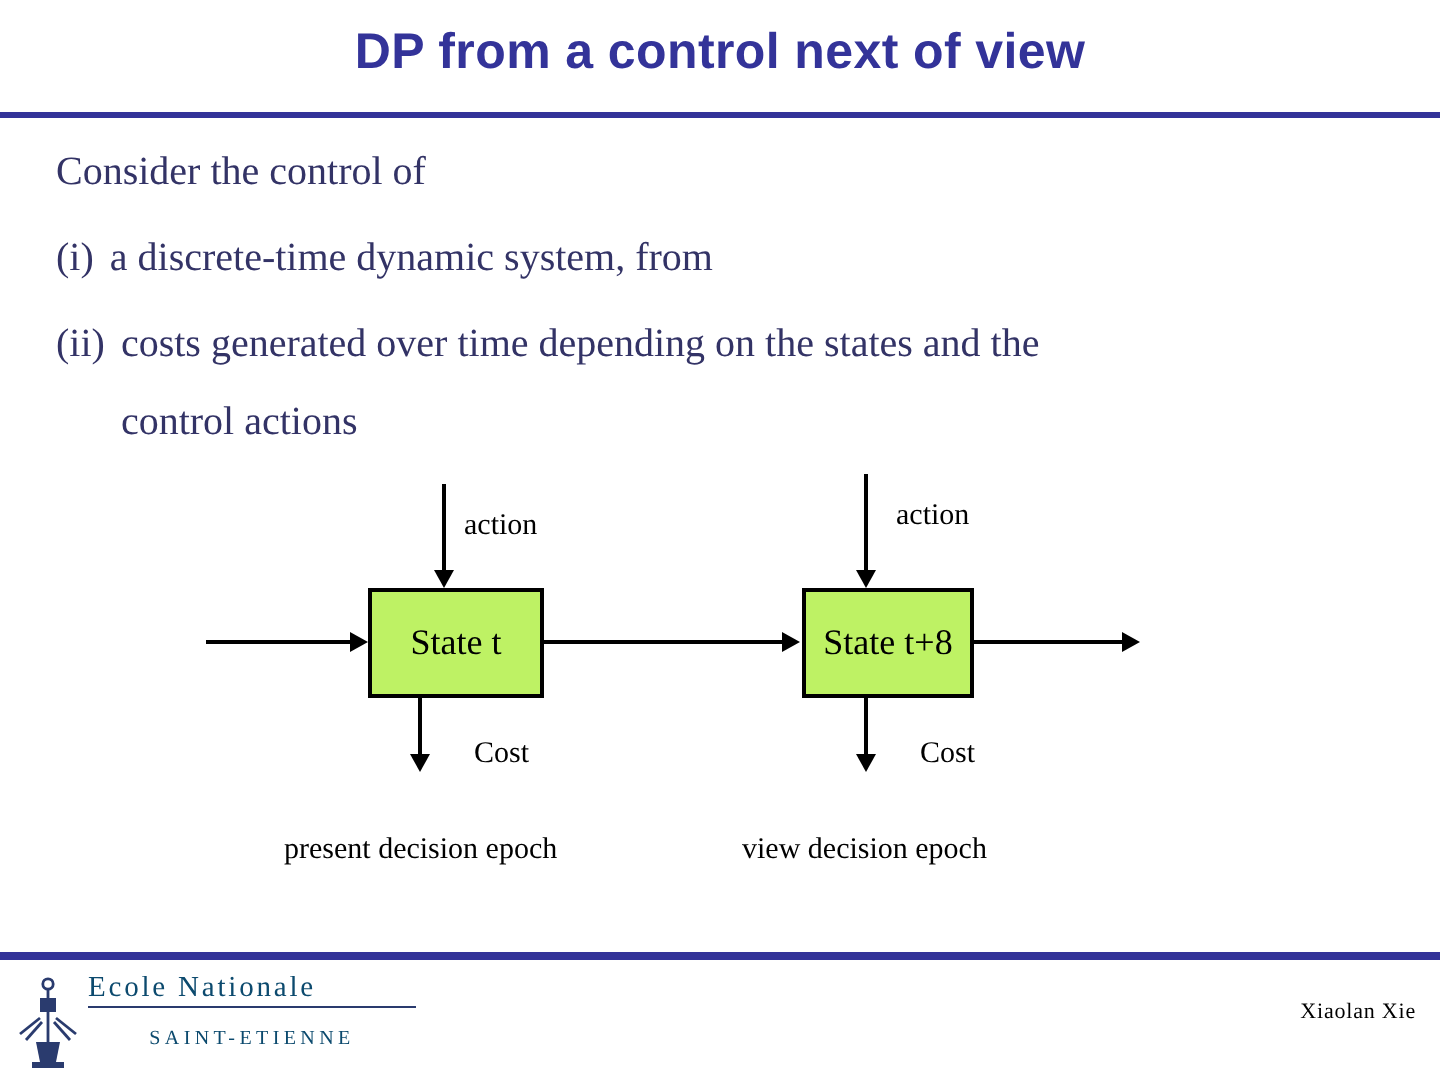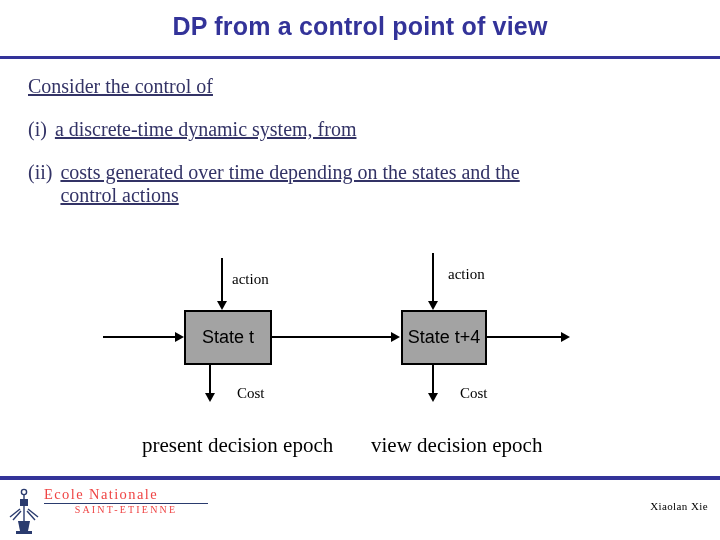--- a/index.html
+++ b/index.html
@@ -56,59 +56,58 @@
     display: block;
   }
   .para-marker {
     flex: 0 0 auto;
     white-space: nowrap;
     margin-right: 8px;
   }
   .para-text {
     flex: 1 1 auto;
     text-align: justify;
-    text-decoration: underline;
   }
   .para-text.nojust {
     text-align: left;
   }
   .para-cont {
-    margin-top: 2px;
+    margin-top: 18px;
     display: block;
   }
 
   
   .diagram {
     position: absolute;
     left: 0;
-    top: 248px;
+    top: 232px;
     width: 720px;
     height: 215px;
   }
   .dg-box {
     position: absolute;
-    background: #a3a3a3;
+    background: #bef264;
     border: 2px solid #000000;
     box-sizing: border-box;
     display: flex;
     align-items: center;
     justify-content: center;
-    font-family: Liberation Sans, sans-serif;
+    font-family: Liberation Serif, serif;
     font-size: 18px;
     color: #000000;
   }
   .dg-label {
     position: absolute;
     font-family: "Liberation Serif", serif;
     font-size: 15px;
     color: #000000;
     white-space: nowrap;
   }
   .dg-label.epoch {
-    font-size: 21px;
+    font-size: 15px;
   }
   .dg-line-h {
     position: absolute;
     height: 2px;
     background: #000000;
   }
   .dg-line-v {
     position: absolute;
     width: 2px;
     background: #000000;
@@ -150,21 +149,21 @@
   }
   .logo-mark {
     flex: 0 0 auto;
     width: 32px;
     height: 48px;
     position: relative;
   }
   .logo-text {
     flex: 1 1 auto;
     padding-left: 4px;
-    color: #ef4444;
+    color: #0c4a6e;
   }
   .logo-l1 {
     font-family: "Liberation Serif", serif;
     font-size: 14.5px;
     letter-spacing: 1.4px;
     line-height: 1.05;
     white-space: nowrap;
   }
   .logo-l2 {
     font-family: "Liberation Sans", sans-serif;
@@ -174,39 +173,39 @@
     line-height: 1.1;
     white-space: nowrap;
   }
   .logo-l3 {
     font-family: "Liberation Serif", serif;
     font-size: 10px;
     letter-spacing: 2.2px;
     line-height: 1.2;
     border-top: 1px solid #2a3b6e;
     margin-top: 1px;
-    padding-top: 0;
+    padding-top: 10px;
     text-align: center;
     white-space: nowrap;
   }
   .author {
     position: absolute;
     right: 12px;
     top: 500px;
     font-family: "Liberation Serif", serif;
     font-size: 11px;
     color: #000000;
     letter-spacing: 0.4px;
     text-align: right;
   }
 </style>
 </head>
 <body>
 
-<div class="slide-title">DP from a control point of view</div>
+<div class="slide-title">DP from a control next of view</div>
 <div class="title-rule"></div>
 
 <div class="body-block">
 
   <div class="para single">
     <span class="para-text nojust">Consider the control of</span>
   </div>
 
   <div class="para">
     <span class="para-marker">(i)</span>
@@ -237,21 +236,21 @@
   </div>
 
   <div class="dg-line-h" style="left:272px; top:88px; width:120px;"></div>
   <div class="arrow-right" style="left:391px; top:84px;"></div>
 
   <div class="dg-line-v" style="left:432px; top:5px; height:49px;"></div>
   <div class="arrow-down" style="left:428px; top:53px;"></div>
   <div class="dg-label" style="left:448px; top:18px;">action</div>
 
   <div class="dg-box" style="left:401px; top:62px; width:86px; height:55px;">
-    <span>State t+4</span>
+    <span>State t+8</span>
   </div>
 
   <div class="dg-line-h" style="left:487px; top:88px; width:75px;"></div>
   <div class="arrow-right" style="left:561px; top:84px;"></div>
 
   <div class="dg-line-v" style="left:209px; top:117px; height:29px;"></div>
   <div class="arrow-down" style="left:205px; top:145px;"></div>
   <div class="dg-label" style="left:237px; top:137px;">Cost</div>
 
   <div class="dg-line-v" style="left:432px; top:117px; height:29px;"></div>

